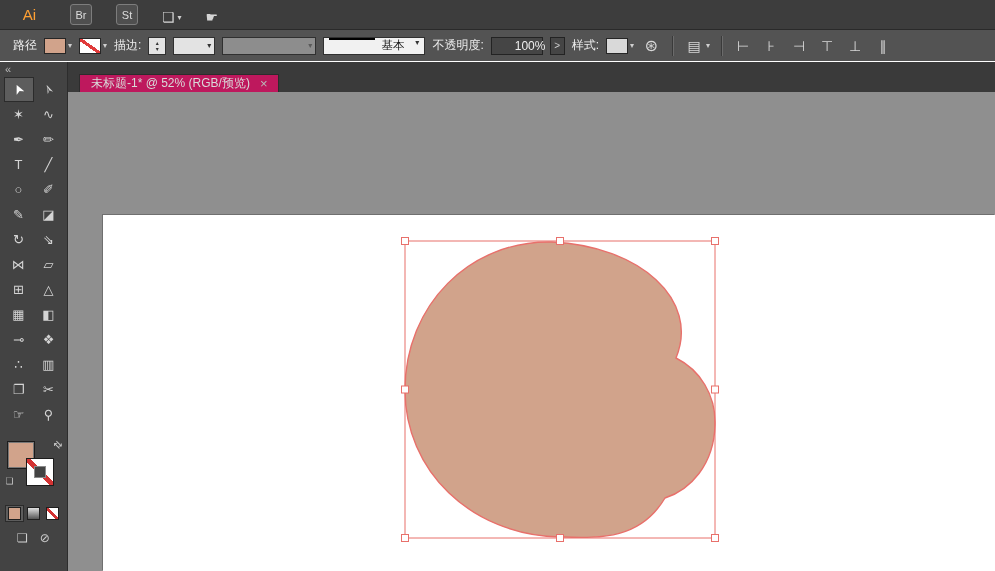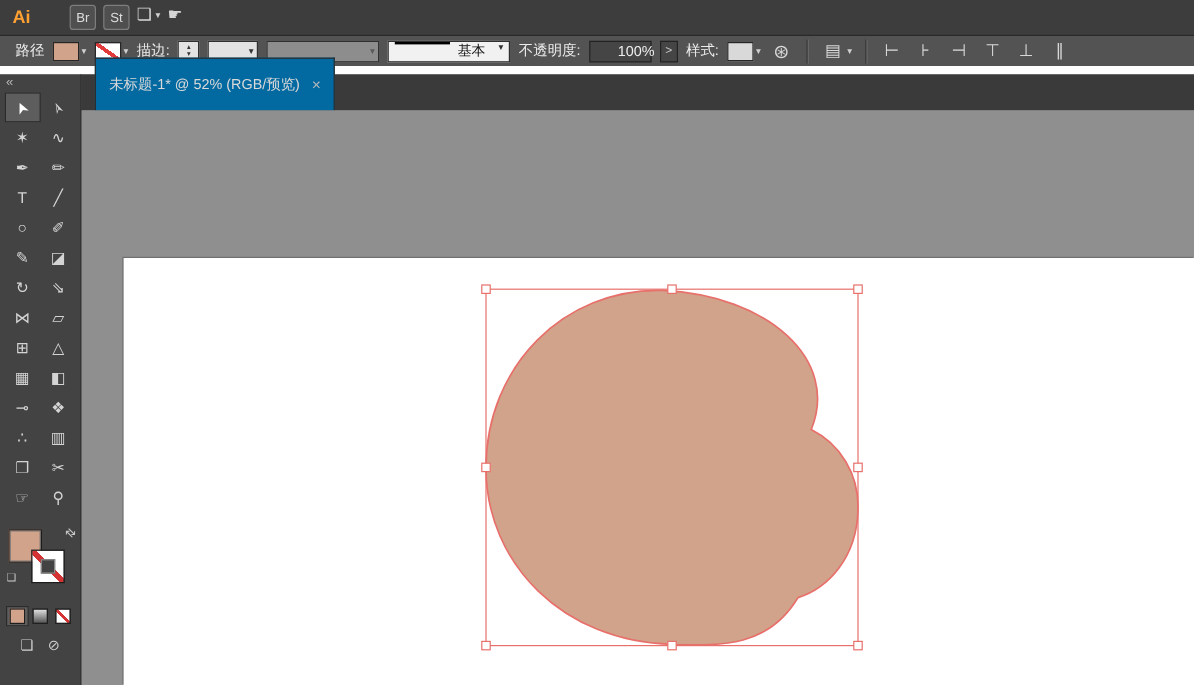--- a/index.html
+++ b/index.html
@@ -5,31 +5,31 @@
   html,body{margin:0;padding:0}
   body{
     width:995px;height:571px;overflow:hidden;position:relative;
     background:#8f8f8f;
     font-family:"Liberation Sans","DejaVu Sans",sans-serif;
     -webkit-font-smoothing:antialiased;
   }
   
   .menubar{position:absolute;left:0;top:0;width:995px;height:30px;background:#3d3d3d;
     display:flex;align-items:center;color:#e2e2e2;font-size:12px;border-bottom:1px solid #2a2a2a;box-sizing:border-box}
-  .logo{width:36px;text-align:center;font-weight:bold;font-size:15px;color:#ffa033}
+  .logo{width:36px;text-align:right;font-weight:normal;font-size:15px;color:#ffa033}
   .menus{display:flex;align-items:center;height:100%}
   .menu-item{padding:0 7px;line-height:29px;cursor:default;white-space:nowrap}
-  .mb-right{display:flex;align-items:flex-start;gap:6px;margin-left:22px}
+  .mb-right{display:flex;align-items:flex-end;gap:24px;margin-left:34px}
   .badge{width:20px;height:19px;background:#4f4f4f;border:1px solid #7d7d7d;border-radius:3px;
     font-size:11px;color:#ddd;display:flex;align-items:center;justify-content:center}
   .mb-ico{color:#d5d5d5;font-size:14px;display:flex;align-items:center;gap:3px}
   .caret{font-size:8px;color:#cfcfcf}
   
   .controlbar{position:absolute;left:0;top:30px;width:995px;height:32px;background:#535353;
-    border-bottom:7px solid #ffffff;display:flex;align-items:center;gap:7px;
+    border-bottom:1px solid #ffffff;display:flex;align-items:center;gap:7px;
     font-size:12px;color:#ededed;padding-left:13px;box-sizing:border-box}
   .cb-label{white-space:nowrap}
   .combo{display:flex;align-items:center;gap:2px}
   .swatch{width:20px;height:14px;border:1px solid #262626;display:inline-block;background:#b8b8b8}
   .none-sw{background:linear-gradient(to top right,#fff 42%,#e03a3a 42%,#e03a3a 56%,#fff 56%)}
   .lightsw{background:#d9d9d9}
   .spin{width:18px;height:18px;background:#e3e3e3;border:1px solid #303030;display:flex;flex-direction:column;
     align-items:center;justify-content:center;color:#333;font-size:6px;line-height:6px;box-sizing:border-box}
   .cb-dd{height:18px;background:#e3e3e3;border:1px solid #303030;display:flex;align-items:center;
     justify-content:flex-end;padding-right:3px;box-sizing:border-box}
@@ -45,21 +45,21 @@
     align-items:center;padding:0 23px;box-sizing:border-box}
   .op-exp{width:15px;height:18px;background:#454545;border:1px solid #232323;color:#ccc;display:flex;
     align-items:center;justify-content:center;font-size:10px;box-sizing:border-box}
   .sep{width:1px;height:20px;background:#3a3a3a;box-shadow:1px 0 0 #6b6b6b;margin:0 4px}
   .cb-ico{color:#d8d8d8;font-size:14px;width:20px;text-align:center;display:inline-block}
   .cb-ico.big{font-size:16px}
   .align-group{display:flex;align-items:center;gap:8px}
   
   .tabbar{position:absolute;left:68px;top:62px;width:927px;height:30px;background:#3a3a3a;
     display:flex;align-items:flex-end}
-  .tab{height:44px;background:#0369a1;color:#d9d9d9;font-size:12px;display:flex;align-items:center;
+  .tab{height:18px;background:#be185d;color:#d9d9d9;font-size:12px;display:flex;align-items:center;
     padding:0 11px;gap:10px;margin-left:11px;border:1px solid #2c2c2c;border-bottom:none;box-sizing:border-box}
   .tab-close{color:#b9b9b9;font-size:13px;line-height:1}
   
   .toolbar{position:absolute;left:0;top:62px;width:68px;height:509px;background:#434343;
     border-right:1px solid #2d2d2d;box-sizing:border-box}
   .tb-head{height:15px;color:#b8b8b8;font-size:11px;line-height:14px;padding-left:5px;letter-spacing:-1px}
   .tool-grid{display:grid;grid-template-columns:30px 30px;grid-auto-rows:25px;justify-content:center}
   .tool{display:flex;align-items:center;justify-content:center;color:#d4d4d4;font-size:13px}
   .tool.active{background:#5d5d5d;color:#fff;border:1px solid #2b2b2b;box-sizing:border-box}
   .tool span{display:inline-block}

